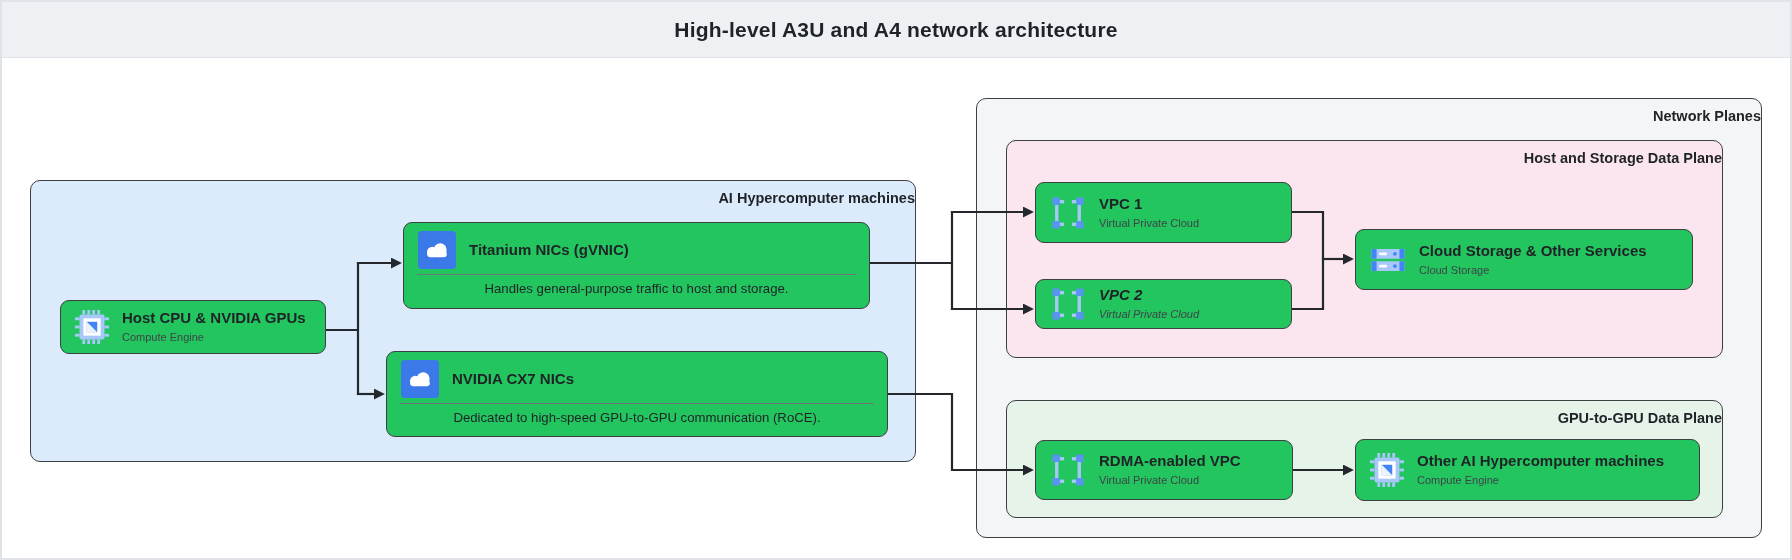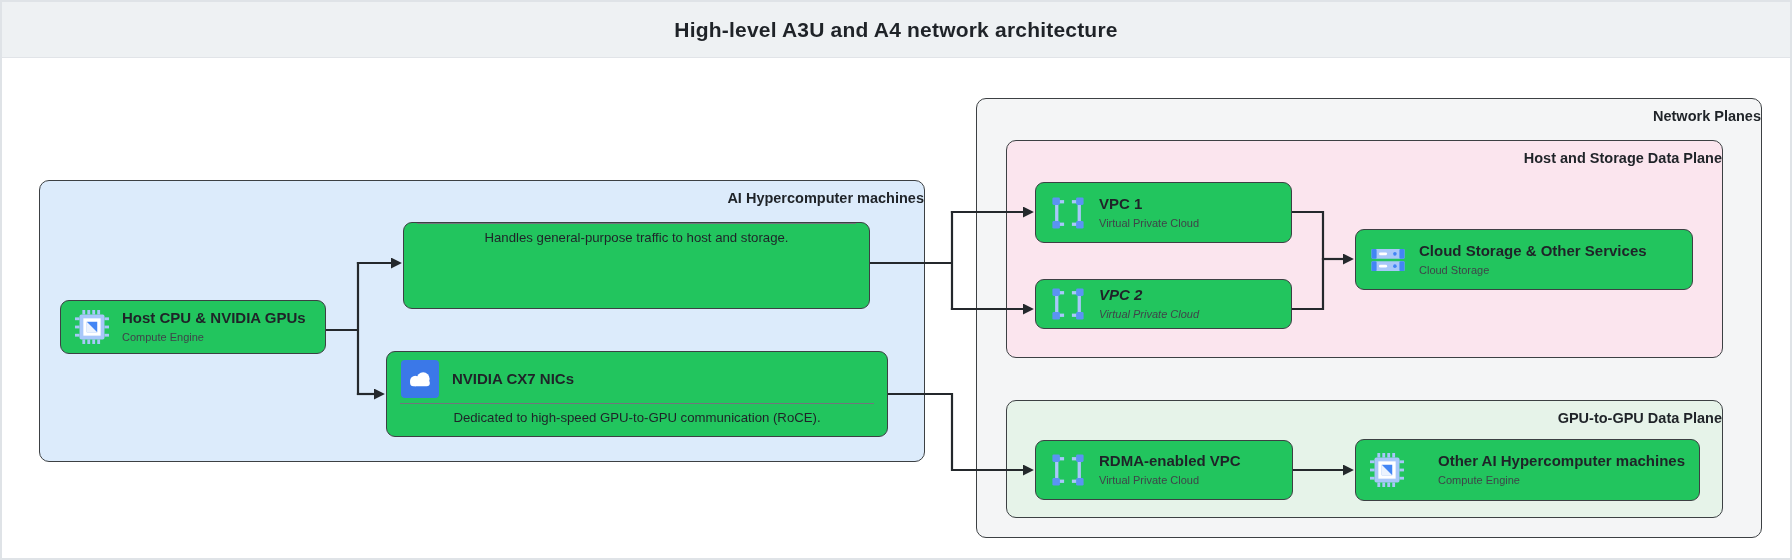--- a/index.html
+++ b/index.html
@@ -10,21 +10,21 @@
     --nic-blue:#3b78e8; --subtitle-text:#3f4449;
   }
   *{margin:0;padding:0;box-sizing:border-box;}
   body{background:#fff;font-family:"Liberation Sans", sans-serif;}
   .canvas{position:relative;width:1792px;height:560px;background:#fff;overflow:hidden;
           box-shadow:inset 0 0 0 2px var(--page-border);padding-left:16px;}
   .header{position:absolute;left:2px;top:2px;right:2px;height:56px;background:var(--header-fill);
           border-bottom:1px solid #e1e4e8;display:flex;align-items:center;justify-content:center;}
   .header h1{font-size:21px;font-weight:700;color:var(--title-text);letter-spacing:.2px;}
   .container{position:absolute;border:1.5px solid var(--box-border);border-radius:10px;}
-  .c-machines{left:30px;top:180px;width:886px;height:282px;background:var(--machines-fill);margin-left:9px;}
+  .c-machines{left:30px;top:180px;width:886px;height:282px;background:var(--machines-fill);}
   .c-planes{left:976px;top:98px;width:786px;height:440px;background:var(--planes-fill);}
   .c-pink{left:1006px;top:140px;width:717px;height:218px;background:var(--host-storage-fill);}
   .c-green{left:1006px;top:400px;width:717px;height:118px;background:var(--gpu-plane-fill);}
   .c-label{position:absolute;left:0;right:0;top:9px;text-align:right;font-weight:700;
            font-size:14.5px;color:var(--title-text);}
   svg.connectors{position:absolute;left:0;top:0;pointer-events:none;}
   .wire path{fill:none;stroke:var(--arrow);stroke-width:2.2px;stroke-linecap:square;}
   #ah path{fill:var(--arrow);}
   .node{position:absolute;background:#22c55e;border:1.5px solid var(--box-border);border-radius:9px;
         display:flex;align-items:center;gap:13px;padding:0 14px;}
@@ -105,20 +105,33 @@
         <polygon points="8.3,8.3 8.3,15.7 15.7,15.7" class="ic-wh" opacity="0.9"></polygon>
       </svg>
     </span>
     <div class="ntext">
       <div class="ntitle">Host CPU &amp; NVIDIA GPUs</div>
       <div class="nsub">Compute Engine</div>
     </div>
   </div>
 
   <div class="node nic" style="left:403px;top:222px;width:467px;height:87px;">
+    <div class="nic-head">
+      <span class="nicon">
+        <svg viewBox="0 0 24 24" width="38" height="38">
+          <rect x="0" y="0" width="24" height="24" rx="2.5" class="ic-sq"></rect>
+          <g class="ic-wh">
+            <circle cx="9" cy="13.2" r="3.3"></circle>
+              <circle cx="14" cy="11.9" r="4.1"></circle>
+            <rect x="5.8" y="12.6" width="12.4" height="4" rx="2"></rect>
+          </g>
+        </svg>
+      </span>
+      <div class="ntitle">Titanium NICs (gVNIC)</div>
+    </div>
     <div class="nic-divider"></div>
     <div class="nic-desc">Handles general-purpose traffic to host and storage.</div>
   </div>
 
   <div class="node nic" style="left:386px;top:351px;width:502px;height:86px;">
     <div class="nic-head">
       <span class="nicon">
         <svg viewBox="0 0 24 24" width="38" height="38">
           <rect x="0" y="0" width="24" height="24" rx="2.5" class="ic-sq"></rect>
           <g class="ic-wh">
@@ -223,21 +236,21 @@
             <rect x="17.4" y="17.4" width="5" height="5" rx="0.9"></rect>
         </g>
       </svg>
     </span>
     <div class="ntext">
       <div class="ntitle">RDMA-enabled VPC</div>
       <div class="nsub">Virtual Private Cloud</div>
     </div>
   </div>
 
-  <div class="node" style="left:1355px;top:439px;width:345px;height:62px;justify-content:space-between;">
+  <div class="node" style="left:1355px;top:439px;width:345px;height:62px;">
     <span class="nicon">
       <svg viewBox="0 0 24 24" width="34" height="34">
         <g class="ic-lt">
           <rect x="5.2" y="0" width="2" height="3.2"></rect>
             <rect x="8.7" y="0" width="2" height="3.2"></rect>
             <rect x="12.2" y="0" width="2" height="3.2"></rect>
             <rect x="15.7" y="0" width="2" height="3.2"></rect>
           <rect x="5.2" y="20.8" width="2" height="3.2"></rect>
             <rect x="8.7" y="20.8" width="2" height="3.2"></rect>
             <rect x="12.2" y="20.8" width="2" height="3.2"></rect>

